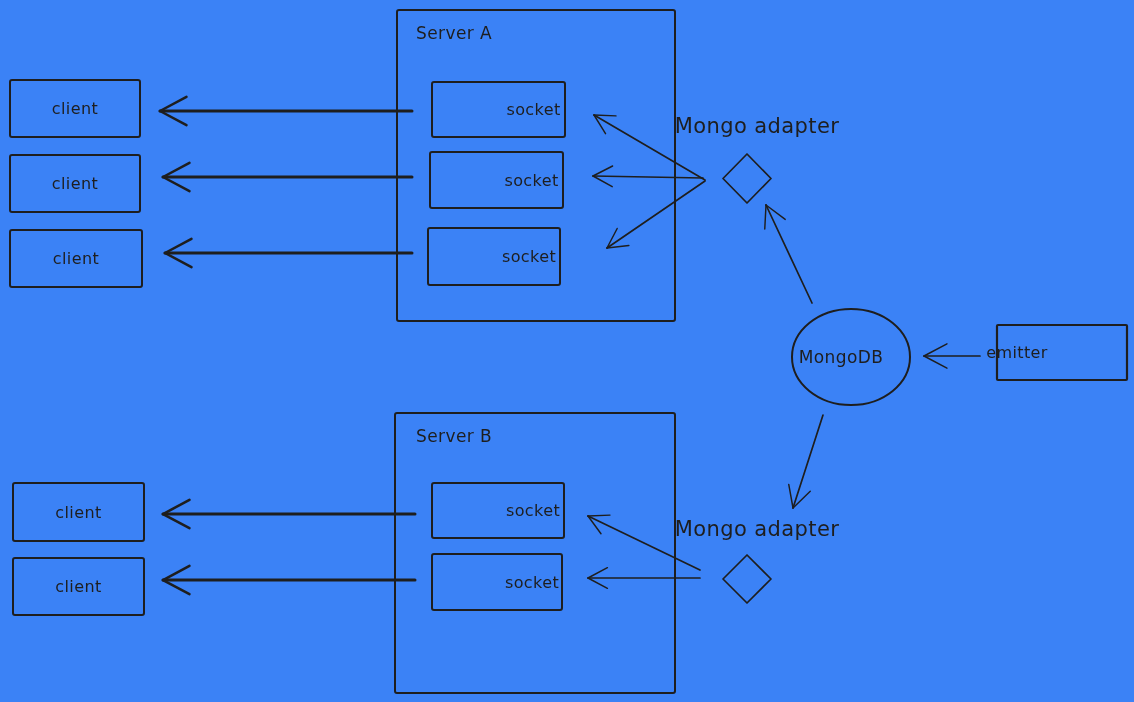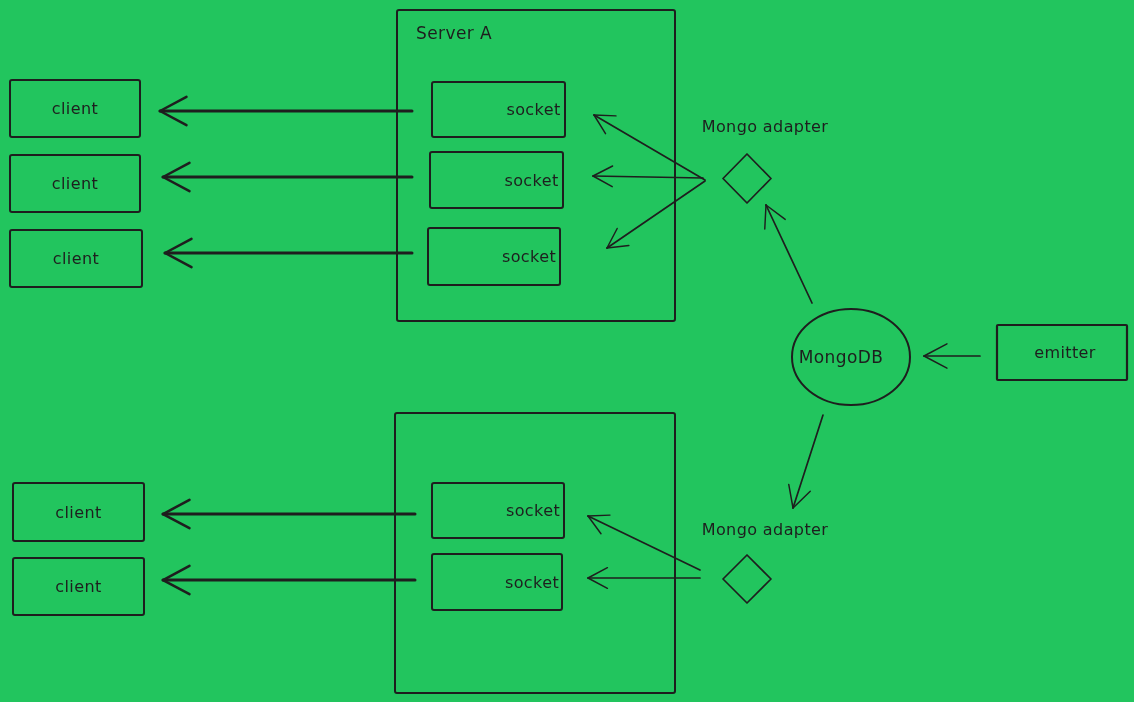--- a/index.html
+++ b/index.html
@@ -1,27 +1,27 @@
 <!DOCTYPE html>
 <html style="--stroke: #1e1e1e;"><head>
 <meta charset="utf-8">
 <style>
   html,body{margin:0;padding:0;background:#ffffff;}
   body{font-family:"DejaVu Sans","Liberation Sans",sans-serif;}
-  .canvas{position:relative;width:1134px;height:702px;background:#22c55e;overflow:hidden;}
+  .canvas{position:relative;width:1134px;height:702px;background:#3b82f6;overflow:hidden;}
   .layer{position:absolute;left:0;top:0;}
   .shape{fill:none;stroke:var(--stroke,#1e1e1e);stroke-linecap:round;stroke-linejoin:round;}
   .arrow line{stroke:var(--stroke,#1e1e1e);stroke-linecap:round;}
   .lbl{position:absolute;display:flex;align-items:center;justify-content:center;
        text-align:center;color:var(--stroke,#1e1e1e);letter-spacing:0.4px;white-space:nowrap;}
   .lbl.left{justify-content:flex-start;}
   .f-client{font-size:16px;}
   .f-socket{font-size:16px;margin-left:35px;}
   .f-title{font-size:17px;}
-  .f-adapter{font-size:16px;padding-left:8px;}
+  .f-adapter{font-size:21px;}
   .f-db{font-size:17px;}
 </style>
 </head>
 <body>
 
 <div class="canvas">
 
   <svg class="layer" width="1134" height="702" viewBox="0 0 1134 702">
 
     <rect class="shape" x="397" y="10" width="278" height="311" rx="2" stroke-width="2"></rect>
@@ -114,34 +114,35 @@
       </g>
 
     <g class="arrow">
         <line x1="980" y1="356" x2="924" y2="356" stroke-width="1.7"></line>
         <line x1="924" y1="356" x2="946.9406543238631" y2="368.2362730924501" stroke-width="1.4449999999999998"></line>
         <line x1="924" y1="356" x2="946.9406543238631" y2="343.7637269075499" stroke-width="1.4449999999999998"></line>
       </g>
   </svg>
 
   <div class="lbl left f-title" style="left:416px;top:21px;width:150px;height:24px;">Server A</div>
+  <div class="lbl left f-title" style="left:416px;top:424px;width:150px;height:24px;">Server B</div>
 
   <div class="lbl f-socket" style="left:432px;top:82px;width:133px;height:55px;">socket</div>
   <div class="lbl f-socket" style="left:430px;top:152px;width:133px;height:56px;">socket</div>
   <div class="lbl f-socket" style="left:428px;top:228px;width:132px;height:57px;">socket</div>
 
   <div class="lbl f-socket" style="left:432px;top:483px;width:132px;height:55px;">socket</div>
   <div class="lbl f-socket" style="left:432px;top:554px;width:130px;height:56px;">socket</div>
 
   <div class="lbl f-client" style="left:10px;top:80px;width:130px;height:57px;">client</div>
   <div class="lbl f-client" style="left:10px;top:155px;width:130px;height:57px;">client</div>
   <div class="lbl f-client" style="left:10px;top:230px;width:132px;height:57px;">client</div>
 
   <div class="lbl f-client" style="left:13px;top:483px;width:131px;height:58px;">client</div>
   <div class="lbl f-client" style="left:13px;top:558px;width:131px;height:57px;">client</div>
 
   <div class="lbl f-adapter" style="left:677px;top:115px;width:160px;height:22px;">Mongo adapter</div>
   <div class="lbl f-adapter" style="left:677px;top:518px;width:160px;height:22px;">Mongo adapter</div>
 
   <div class="lbl f-db" style="left:793px;top:344px;width:96px;height:26px;">MongoDB</div>
 
-  <div class="lbl f-client" style="left:1000px;top:325px;width:130px;height:55px;">emitter</div>
+  <div class="lbl f-client" style="left:952px;top:325px;width:130px;height:55px;">emitter</div>
 </div>
 
 </body></html>

